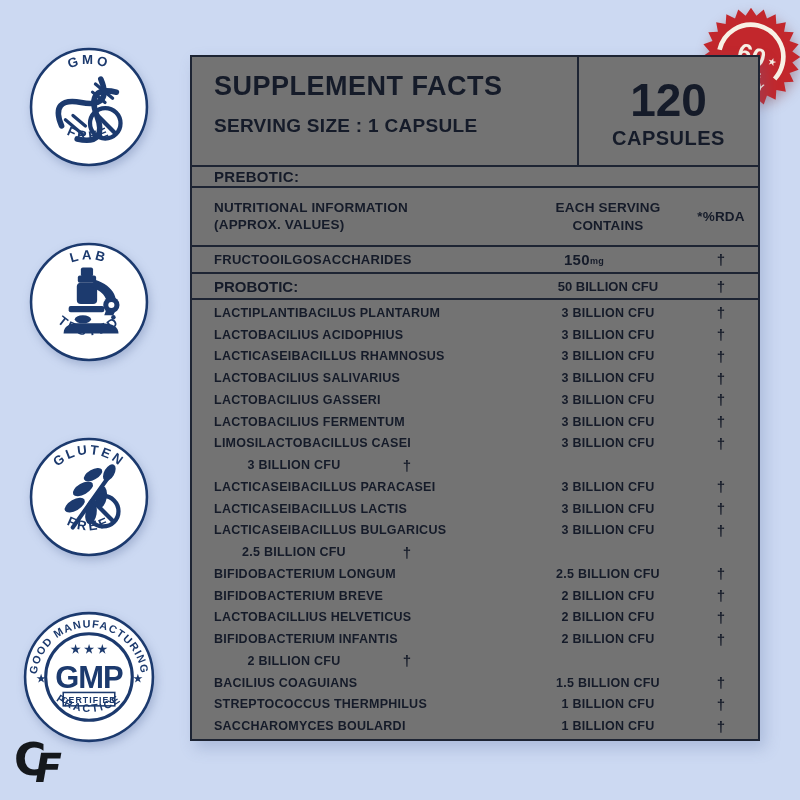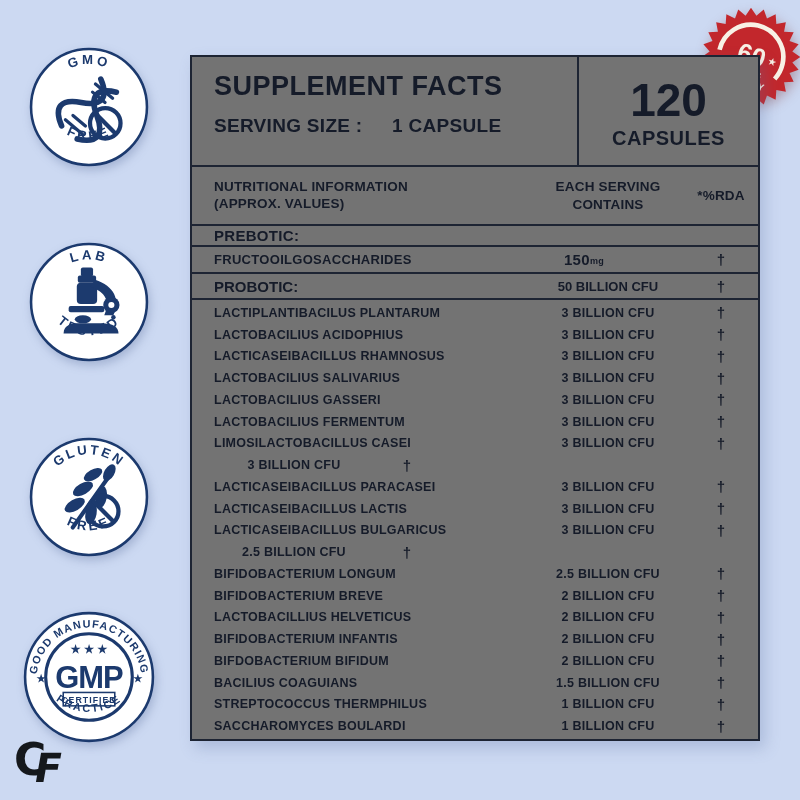--- a/index.html
+++ b/index.html
@@ -26,21 +26,21 @@
   .panel{
     position:absolute;left:190px;top:55px;width:566px;height:682px;
     background:#737373;border:2px solid #1d2433;
     box-shadow:5px 7px 14px rgba(90,110,160,.28);
     display:flex;flex-direction:column;
   }
   .panel-header{display:flex;height:108px;border-bottom:2px solid #1d2433;}
   .ph-left{width:387px;border-right:2px solid #1d2433;padding:14px 0 0 22px;box-sizing:border-box;}
   .ph-title{font-size:27px;font-weight:800;letter-spacing:.5px;}
   .ph-serving{margin-top:13px;font-size:19px;font-weight:800;letter-spacing:.3px;}
-  .ph-serving .sv{font-weight:700;margin-left:24px;}
+  .ph-serving .sv{font-weight:700;}
   .ph-right{flex:1;display:flex;flex-direction:column;align-items:center;justify-content:center;padding-top:4px;}
   .ph-count{font-size:46px;font-weight:800;line-height:1;}
   .ph-count-unit{font-size:20px;font-weight:800;letter-spacing:.5px;margin-top:4px;}
   
   .trow{display:flex;align-items:center;padding:0 4px 0 22px;box-sizing:border-box;}
   .tname{flex:1;text-align:left;}
   .tval{width:160px;text-align:center;}
   .trda{width:66px;text-align:center;}
   .thead{height:59px;border-bottom:2px solid #1d2433;font-size:13.5px;font-weight:800;letter-spacing:.2px;}
   .thead .tname{line-height:1.25;}
@@ -192,35 +192,35 @@
         <span>SERVING SIZE :</span>
         <span class="sv">1 CAPSULE</span>
       </div>
     </div>
     <div class="ph-right">
       <div class="ph-count">120</div>
       <div class="ph-count-unit">CAPSULES</div>
     </div>
   </div>
 
+  <div class="trow sec-head bordered">
+    <span class="tname">PREBOTIC:</span>
+    <span class="tval"></span>
+    <span class="trda"></span>
+  </div>
+
   <div class="trow thead">
     <span class="tname">
       <span>NUTRITIONAL INFORMATION</span><br>
       <span>(APPROX. VALUES)</span>
     </span>
     <span class="tval">EACH SERVING CONTAINS</span>
     <span class="trda">*%RDA</span>
   </div>
 
-  <div class="trow sec-head bordered">
-    <span class="tname">PREBOTIC:</span>
-    <span class="tval"></span>
-    <span class="trda"></span>
-  </div>
-
   <div class="trow pre-row">
     <span class="tname">FRUCTOOILGOSACCHARIDES</span>
     <span class="tval"><span class="amount-num">150</span><span class="amount-unit">mg</span></span>
     <span class="trda dagger">†</span>
   </div>
 
   <div class="trow pro-head">
     <span class="tname">PROBOTIC:</span>
     <span class="tval">50 BILLION CFU</span>
     <span class="trda dagger">†</span>
@@ -315,21 +315,20 @@
     <span class="trda dagger">†</span>
   </div>
 
   <div class="trow">
     <span class="tname">BIFIDOBACTERIUM INFANTIS</span>
     <span class="tval">2 BILLION CFU</span>
     <span class="trda dagger">†</span>
   </div>
 
   <div class="trow">
-    <span class="tname">BIFDOBACTERIUM BIFIDUM</span>
     <span class="tval">2 BILLION CFU</span>
     <span class="trda dagger">†</span>
   </div>
 
   <div class="trow">
     <span class="tname">BACILIUS COAGUIANS</span>
     <span class="tval">1.5 BILLION CFU</span>
     <span class="trda dagger">†</span>
   </div>
 

